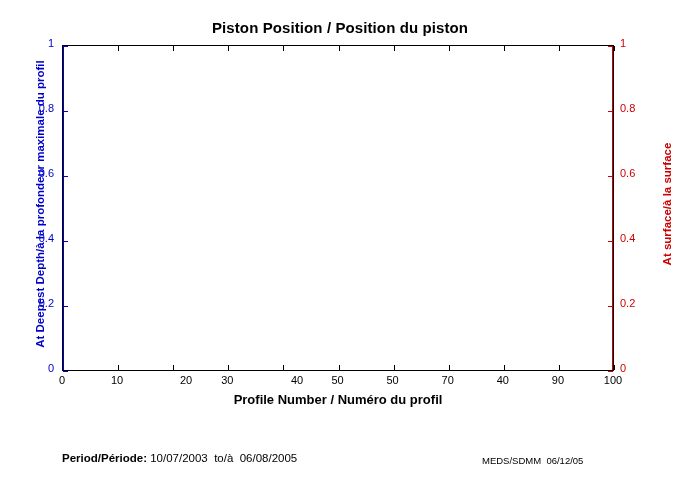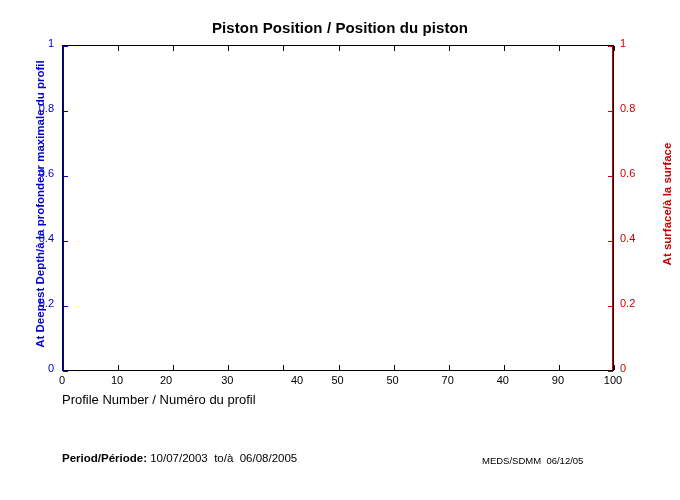--- a/index.html
+++ b/index.html
@@ -112,23 +112,23 @@
     left: 620px;
     margin-top: -8px;
   }
 
   
   #xlabel {
     position: absolute;
     left: 62px;
     top: 392px;
     width: 552px;
-    text-align: left;
+    text-align: center;
     font-size: 13px;
-    font-weight: normal;
+    font-weight: bold;
     color: #000000;
   }
   #ylabel-left {
     position: absolute;
     left: -140px;
     top: 198px;
     width: 360px;
     text-align: center;
     font-size: 11.5px;
     font-weight: bold;
@@ -218,21 +218,21 @@
   <div id="ylabel-left">At Deepest Depth/à la profondeur maximale du profil</div>
   <div id="ylabel-right">At surface/à la surface</div>
 
 
   <div class="footer-line" id="footer-period"><span class="footer-key">Period/Période:</span><span> 10/07/2003  to/à  06/08/2005</span></div>
 
   <div id="footer-credit">MEDS/SDMM  06/12/05</div>
 
 <div class="xticklabel" style="left: 62px;">0</div>
     <div class="xticklabel" style="left: 117.1px;">10</div>
-    <div class="xticklabel" style="left: 166px;">20</div>
+    <div class="xticklabel" style="left: 186px;">20</div>
     <div class="xticklabel" style="left: 227.3px;">30</div>
     <div class="xticklabel" style="left: 297px;">40</div>
     <div class="xticklabel" style="left: 337.5px;">50</div>
     <div class="xticklabel" style="left: 392.6px;">50</div>
     <div class="xticklabel" style="left: 447.7px;">70</div>
     <div class="xticklabel" style="left: 502.8px;">40</div>
     <div class="xticklabel" style="left: 557.9px;">90</div>
     <div class="xticklabel" style="left: 613px;">100</div>
     <div class="ylticklabel" style="top: 370px;">0</div>
     <div class="ylticklabel" style="top: 305px;">0.2</div>

